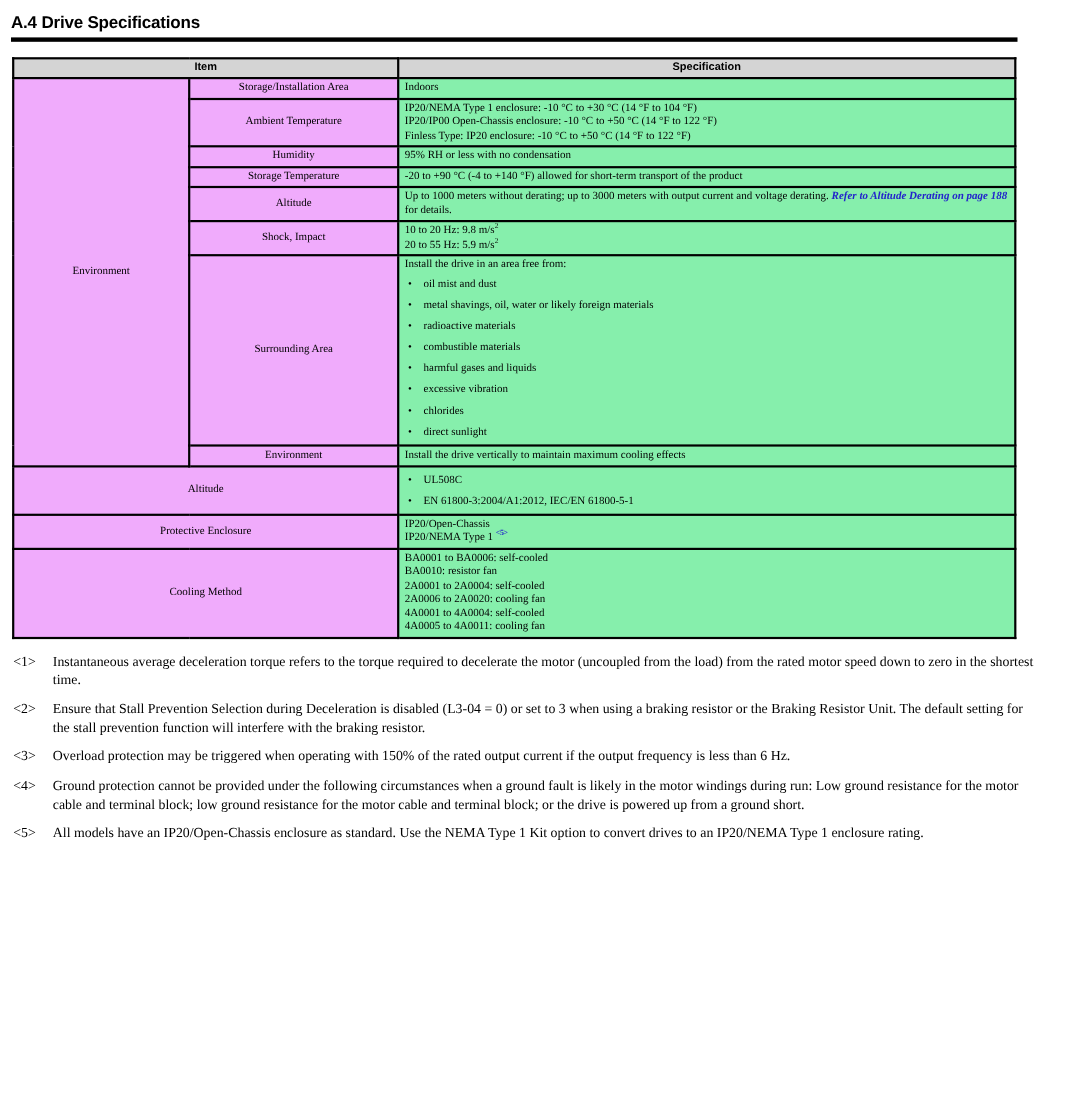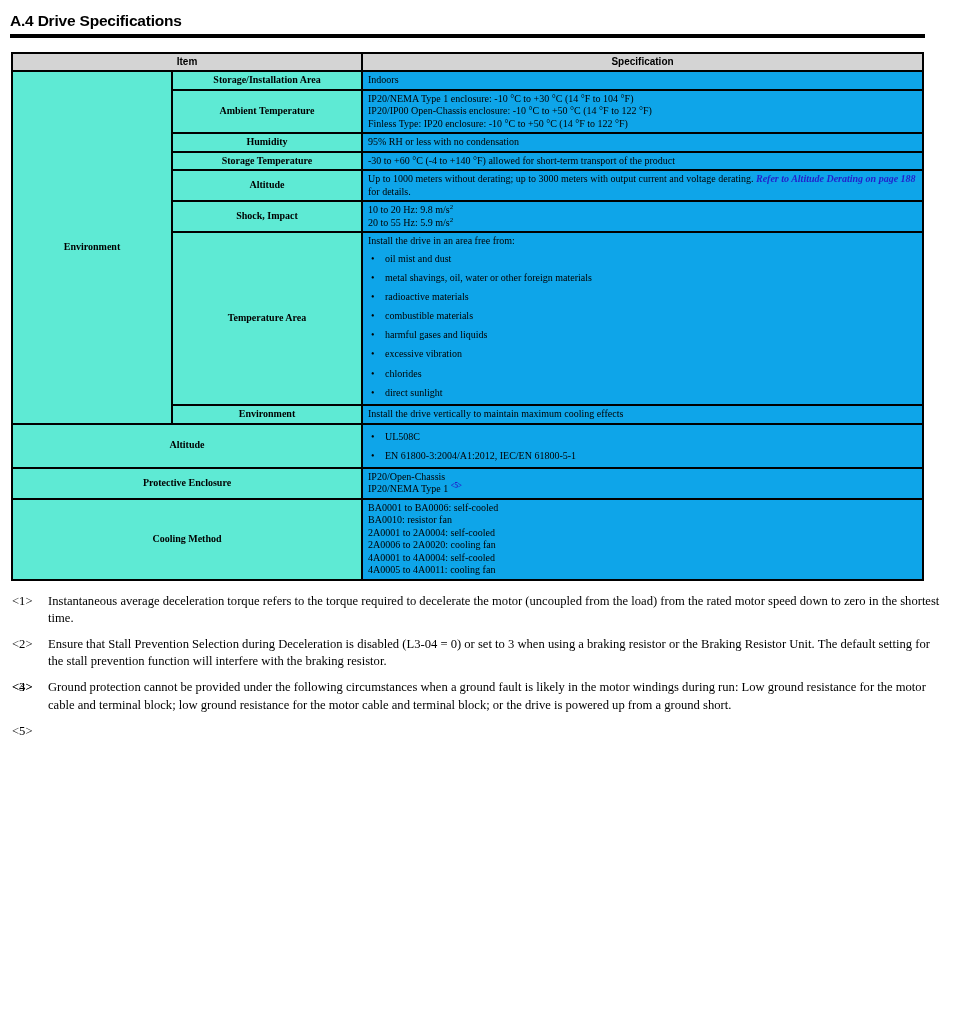--- a/index.html
+++ b/index.html
@@ -66,27 +66,27 @@
     font-size: 13.4px;
     font-weight: bold;
     text-align: center;
     padding: 3px 4px;
     border: 1px solid #000;
   }
 
   td.label-group,
   td.label-item,
   td.label-wide {
-    background: #5eead4;
-    font-weight: bold;
+    background: #f0abfc;
+    font-weight: normal;
     text-align: center;
     font-size: 13.4px;
   }
   td.label-group { vertical-align: middle; }
-  td.spec { background: #0ea5e9; vertical-align: top; padding: 3px 6px; }
+  td.spec { background: #86efac; vertical-align: top; padding: 3px 6px; }
   td.spec.mid { vertical-align: middle; }
 
   .lines > div { white-space: nowrap; }
 
   ul.bullets {
     margin: 0;
     padding: 0;
     list-style: none;
   }
   ul.bullets li {
@@ -184,47 +184,47 @@
           </td>
         </tr>
 
         <tr>
           <td class="label-item">Humidity</td>
           <td class="spec mid">95% RH or less with no condensation</td>
         </tr>
 
         <tr>
           <td class="label-item">Storage Temperature</td>
-          <td class="spec mid">-30 to +60 °C (-4 to +140 °F) allowed for short-term transport of the product</td>
+          <td class="spec mid">-20 to +90 °C (-4 to +140 °F) allowed for short-term transport of the product</td>
         </tr>
 
         <tr>
           <td class="label-item">Altitude</td>
           <td class="spec mid">
             <span>Up to 1000 meters without derating; up to 3000 meters with output current and voltage derating. </span><a class="doclink" href="#">Refer to Altitude Derating on page 188</a><span> for details.</span>
           </td>
         </tr>
 
         <tr>
           <td class="label-item">Shock, Impact</td>
           <td class="spec">
             <div class="lines" id="shock-lines">
                 <div>10 to 20 Hz: 9.8 m/s<sup class="sup">2</sup></div>
                 <div>20 to 55 Hz: 5.9 m/s<sup class="sup">2</sup></div>
               </div>
           </td>
         </tr>
 
         <tr>
-          <td class="label-item">Temperature Area</td>
+          <td class="label-item">Surrounding Area</td>
           <td class="spec">
             <div class="lead">Install the drive in an area free from:</div>
             <ul class="bullets loose" id="surrounding-list">
                 <li>oil mist and dust</li>
-                <li>metal shavings, oil, water or other foreign materials</li>
+                <li>metal shavings, oil, water or likely foreign materials</li>
                 <li>radioactive materials</li>
                 <li>combustible materials</li>
                 <li>harmful gases and liquids</li>
                 <li>excessive vibration</li>
                 <li>chlorides</li>
                 <li>direct sunlight</li>
               </ul>
           </td>
         </tr>
 
@@ -265,18 +265,18 @@
           </td>
         </tr>
 
       </tbody>
     </table>
   </div>
 
   <div class="footnotes" id="footnotes">
       <div class="footnote"><span class="fn-mark">&lt;1&gt;</span><span>Instantaneous average deceleration torque refers to the torque required to decelerate the motor (uncoupled from the load) from the rated motor speed down to zero in the shortest time.</span></div>
       <div class="footnote"><span class="fn-mark">&lt;2&gt;</span><span>Ensure that Stall Prevention Selection during Deceleration is disabled (L3-04 = 0) or set to 3 when using a braking resistor or the Braking Resistor Unit. The default setting for the stall prevention function will interfere with the braking resistor.</span></div>
-      <div class="footnote"><span class="fn-mark">&lt;3&gt;</span></div>
+      <div class="footnote"><span class="fn-mark">&lt;3&gt;</span><span>Overload protection may be triggered when operating with 150% of the rated output current if the output frequency is less than 6 Hz.</span></div>
       <div class="footnote"><span class="fn-mark">&lt;4&gt;</span><span>Ground protection cannot be provided under the following circumstances when a ground fault is likely in the motor windings during run: Low ground resistance for the motor cable and terminal block; low ground resistance for the motor cable and terminal block; or the drive is powered up from a ground short.</span></div>
-      <div class="footnote"><span class="fn-mark">&lt;5&gt;</span></div>
+      <div class="footnote"><span class="fn-mark">&lt;5&gt;</span><span>All models have an IP20/Open-Chassis enclosure as standard. Use the NEMA Type 1 Kit option to convert drives to an IP20/NEMA Type 1 enclosure rating.</span></div>
     </div>
 
 </div>
 
 </body></html>

